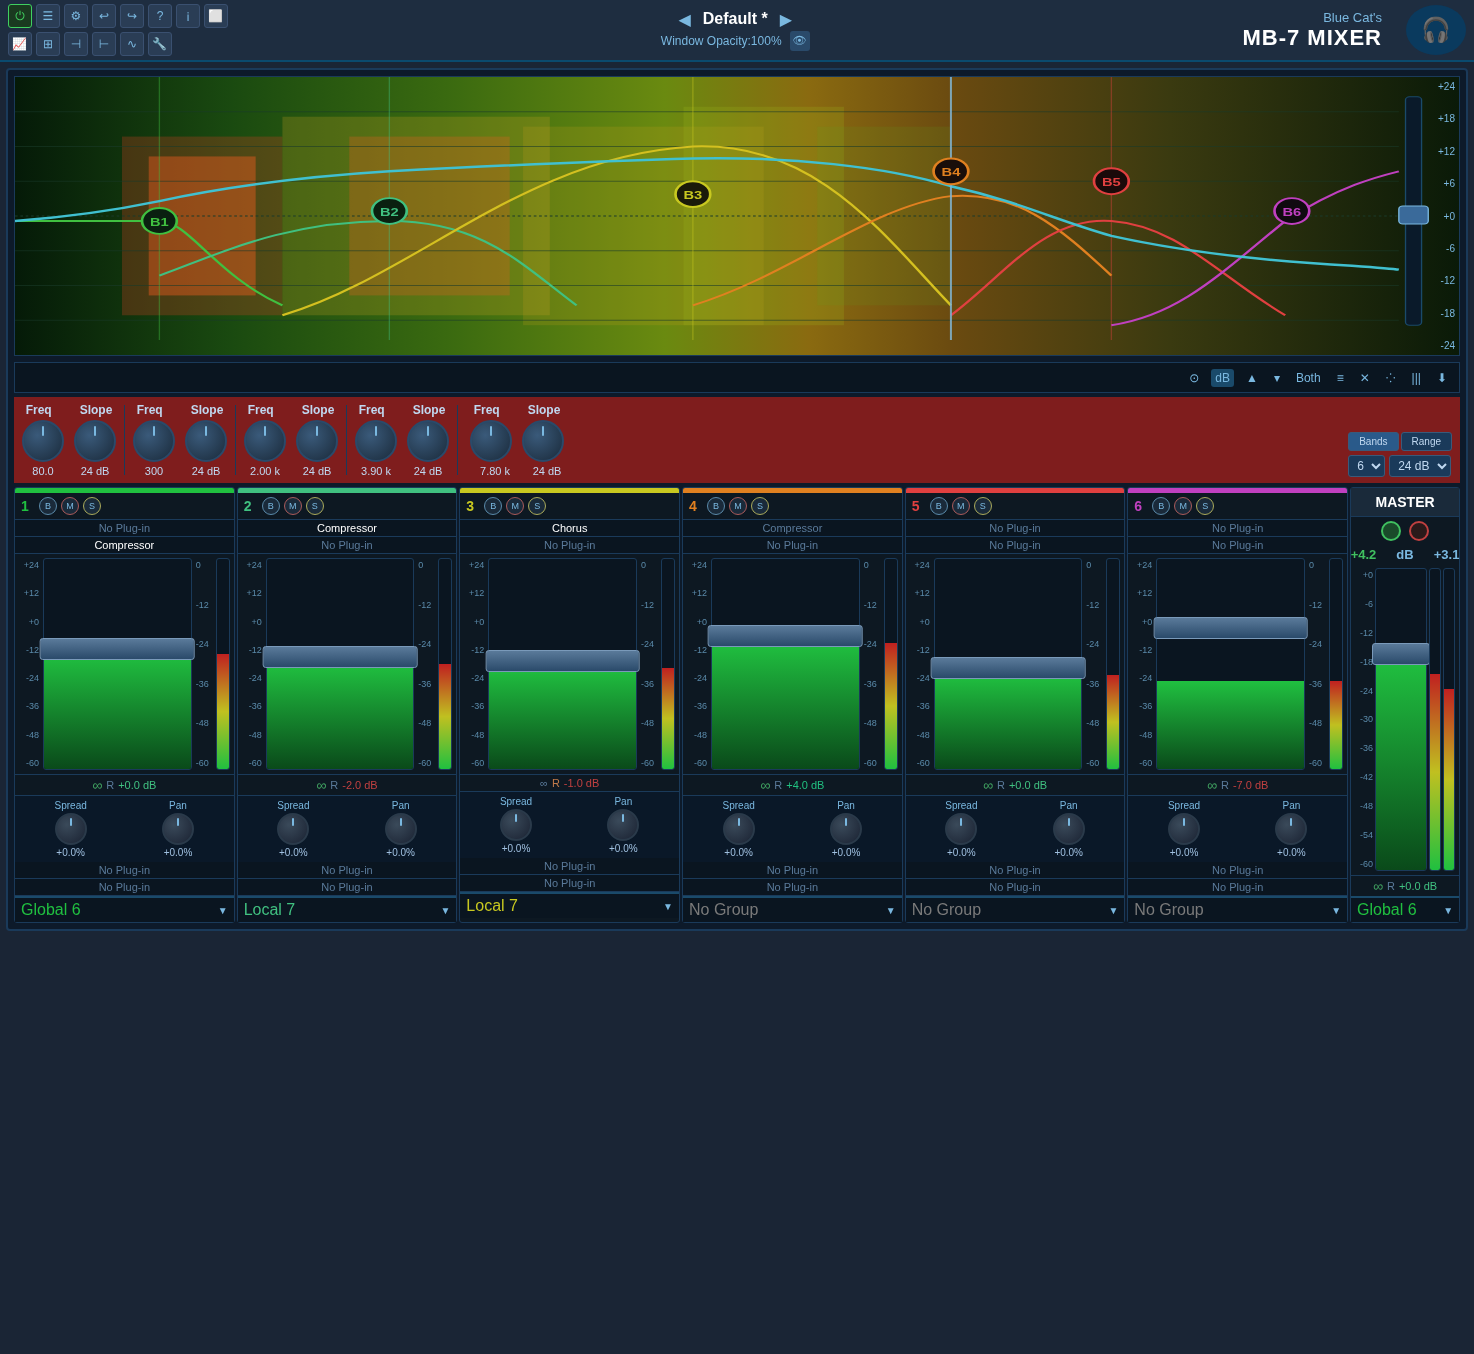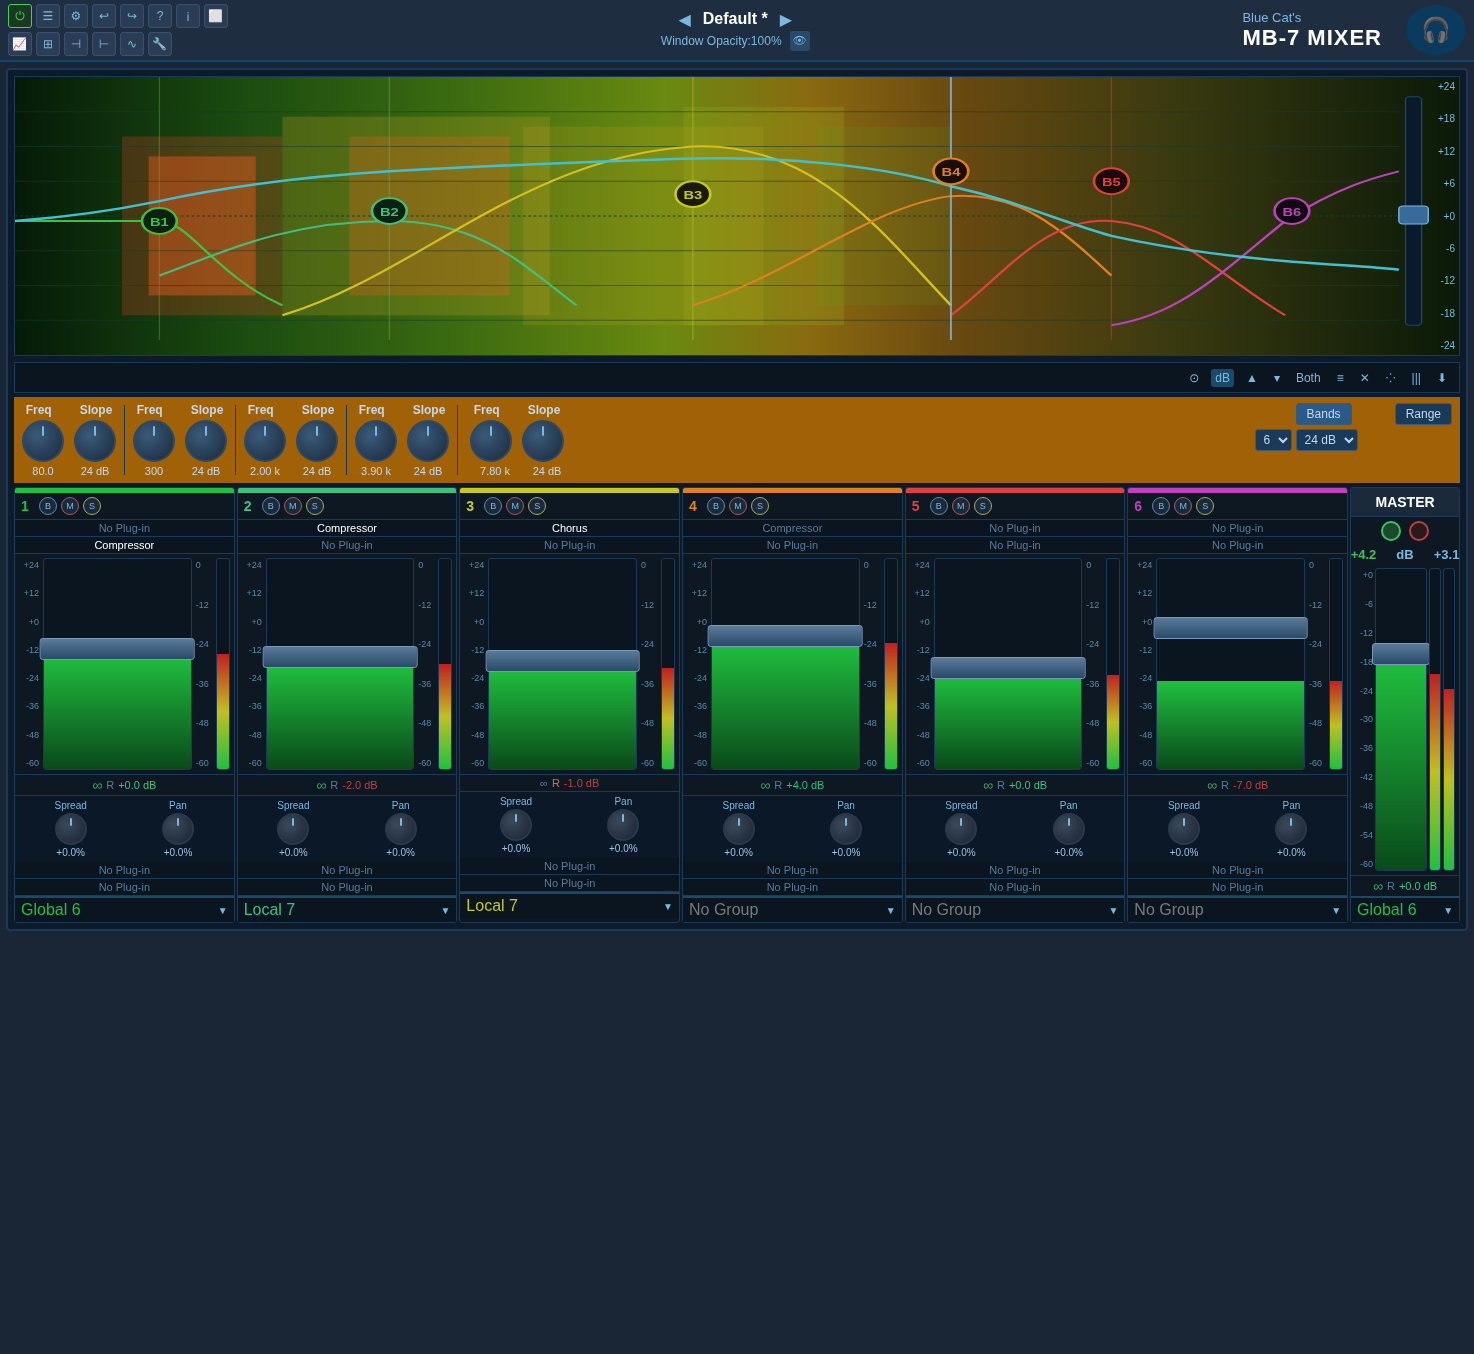--- a/index.html
+++ b/index.html
@@ -77,21 +77,21 @@
       background: #2a4a6a;
       border-radius: 3px;
       display: flex; align-items: center; justify-content: center;
       color: #7ab8e0;
       font-size: 11px;
     }
 
     .brand-area {
       display: flex;
       flex-direction: column;
-      align-items: flex-start;
+      align-items: flex-end;
       margin-right: 10px;
     }
     .brand-blue-cat {
       color: #7ab8e0;
       font-size: 13px;
     }
     .brand-mb7 {
       color: #ffffff;
       font-size: 22px;
       font-weight: bold;
@@ -204,25 +204,24 @@
     .bands-range-box {
       margin-left: auto;
       display: flex;
       gap: 4px;
       align-items: center;
     }
     .br-btn {
       background: #1a3a5a;
       border: 1px solid #3a5a7a;
       color: #c0d8f0;
-      font-size: 12px;
+      font-size: 10px;
       padding: 3px 10px;
       cursor: pointer;
       border-radius: 3px;
-      margin-left: 41px;
     }
     .br-btn.active {
       background: #2a5a8a;
     }
     .br-select {
       background: #1a3a5a;
       border: 1px solid #3a5a7a;
       color: #c0d8f0;
       font-size: 12px;
       padding: 2px 4px;
@@ -642,21 +641,21 @@
     <span class="spec-tb-item">▲</span>
     <span class="spec-tb-item">▾</span>
     <span class="spec-tb-item">Both</span>
     <span class="spec-tb-item">≡</span>
     <span class="spec-tb-item">✕</span>
     <span class="spec-tb-item">⁘</span>
     <span class="spec-tb-item">|||</span>
     <span class="spec-tb-item">⬇</span>
   </div>
 
-  <div style="display:flex; align-items:flex-start; padding: 6px 8px; background:#a16207; gap:8px;">
+  <div style="display:flex; align-items:flex-end; padding: 6px 8px; background:#7f1d1d; gap:8px;">
 
     <div style="display:flex;flex-direction:column;align-items:center;gap:3px;">
       <div style="display:flex;gap:28px;color:#c0d8f0;font-size:12px;font-weight:bold;">
         <span>Freq</span>
         <span>Slope</span>
       </div>
       <div style="display:flex;gap:10px;">
         <div class="knob knob-large"></div>
         <div class="knob knob-large"></div>
       </div>

